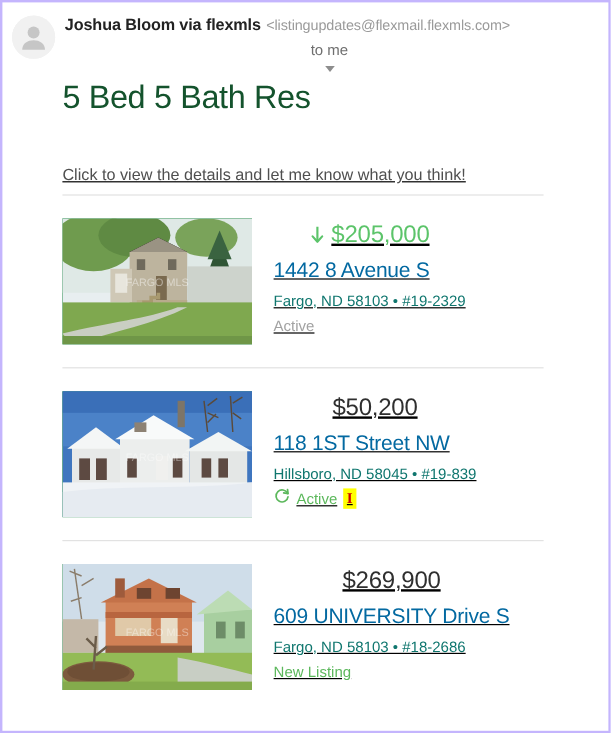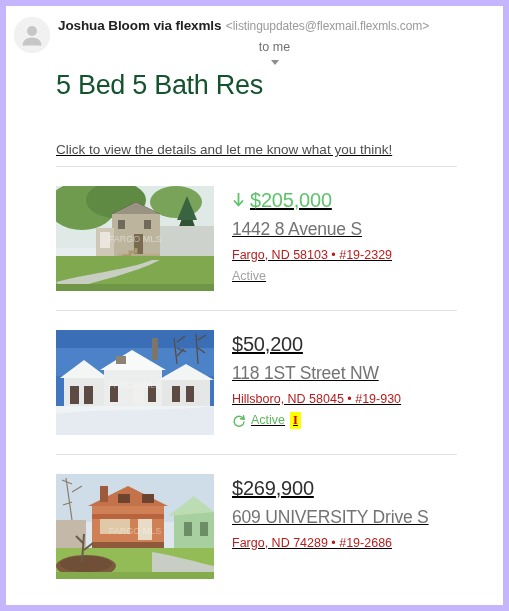--- a/index.html
+++ b/index.html
@@ -7,21 +7,21 @@
     width: 509px;
     height: 611px;
     background: #ffffff;
     font-family: "Liberation Sans", sans-serif;
   }
   #app {
     position: relative;
     width: 509px;
     height: 611px;
     background: #ffffff;
-    border: 6px solid #c4b5fd;
+    border: 2px solid #c4b5fd;
     overflow: hidden;
   }
 
   
   .mail-header {
     position: relative;
     padding: 10px 12px 0 12px;
     height: 52px;
   }
   .avatar {
@@ -122,46 +122,47 @@
   .photo svg { display: block; width: 158px; height: 105px; }
   .details {
     margin-left: 18px;
     padding-top: 1px;
   }
   .price-row {
     display: flex;
     align-items: center;
     gap: 5px;
     height: 26px;
+    justify-content: center;
   }
   .price {
     font-size: 20px;
     letter-spacing: -0.2px;
     color: #2f2f2f;
     line-height: 24px;
   }
   .price.drop { color: #5cc46a; }
   .arrow-down { display: block; }
   .address {
     font-size: 17.5px;
-    color: #737373;
+    color: #0369a1;
     line-height: 25px;
     margin-top: 4px;
     letter-spacing: -0.2px;
     cursor: pointer;
   }
   .meta {
     font-size: 12.5px;
-    color: #b91c1c;
+    color: #0f766e;
     line-height: 19px;
     margin-top: 4px;
   }
   .status-row {
     display: flex;
-    align-items: flex-end;
+    align-items: flex-start;
     gap: 5px;
     margin-top: 2px;
     height: 18px;
   }
   .status {
     font-size: 12.5px;
     line-height: 18px;
     color: #a2a2a2;
   }
   .status.green { color: #5cb85c; }
@@ -278,21 +279,21 @@
           <rect x="0" y="76" width="158" height="29" fill="#f0f3f6"></rect>
           <path d="M0 84 C40 78 110 82 158 76 L158 105 L0 105 Z" fill="#e6ebf1"></path>
           <text x="79" y="58" font-size="9" fill="#ffffff" fill-opacity="0.4" text-anchor="middle" font-family="sans-serif">FARGO MLS</text>
         </svg>
       </div>
       <div class="details">
         <div class="price-row">
           <span class="price">$50,200</span>
         </div>
         <div class="address">118 1ST Street NW</div>
-        <div class="meta">Hillsboro, ND 58045 • #19-930</div>
+        <div class="meta">Hillsboro, ND 58045 • #19-839</div>
         <div class="status-row">
           <svg class="refresh-icon" width="14" height="14" viewBox="0 0 14 14">
             <path d="M11.6 4.2 A5 5 0 1 0 12 7" stroke="#5cb85c" stroke-width="1.4" fill="none" stroke-linecap="round"></path>
             <polyline points="8.4,3.7 12.1,4.3 11.6,0.8" stroke="#5cb85c" stroke-width="1.4" fill="none" stroke-linecap="round" stroke-linejoin="round"></polyline>
           </svg>
           <span class="status green">Active</span>
           <span class="badge-i">I</span>
         </div>
       </div>
     </div>
@@ -326,18 +327,21 @@
           <path d="M26 88 l2 -28 M28 70 l-8 -8 M28 76 l9 -7" stroke="#6b5c4a" stroke-width="2" fill="none"></path>
           <rect x="0" y="98" width="158" height="7" fill="#84ab4c"></rect>
           <text x="79" y="60" font-size="9" fill="#ffffff" fill-opacity="0.4" text-anchor="middle" font-family="sans-serif">FARGO MLS</text>
         </svg>
       </div>
       <div class="details">
         <div class="price-row">
           <span class="price">$269,900</span>
         </div>
         <div class="address">609 UNIVERSITY Drive S</div>
-        <div class="meta">Fargo, ND 74289 • #19-2686</div>
+        <div class="meta">Fargo, ND 58103 • #18-2686</div>
+        <div class="status-row">
+          <span class="status green">New Listing</span>
+        </div>
       </div>
     </div>
 
   </div>
 </div>
 
 </body></html>

